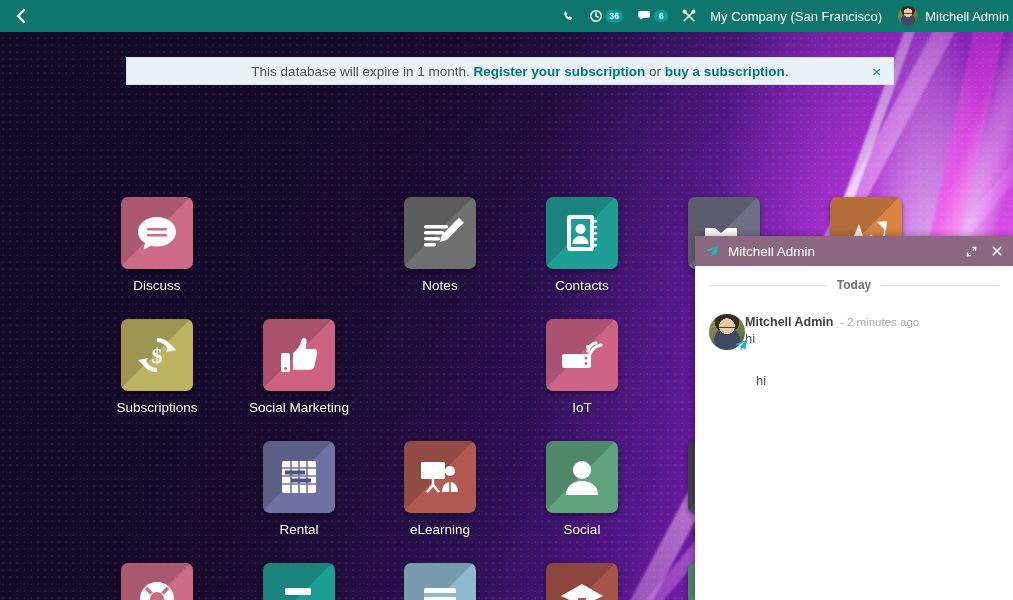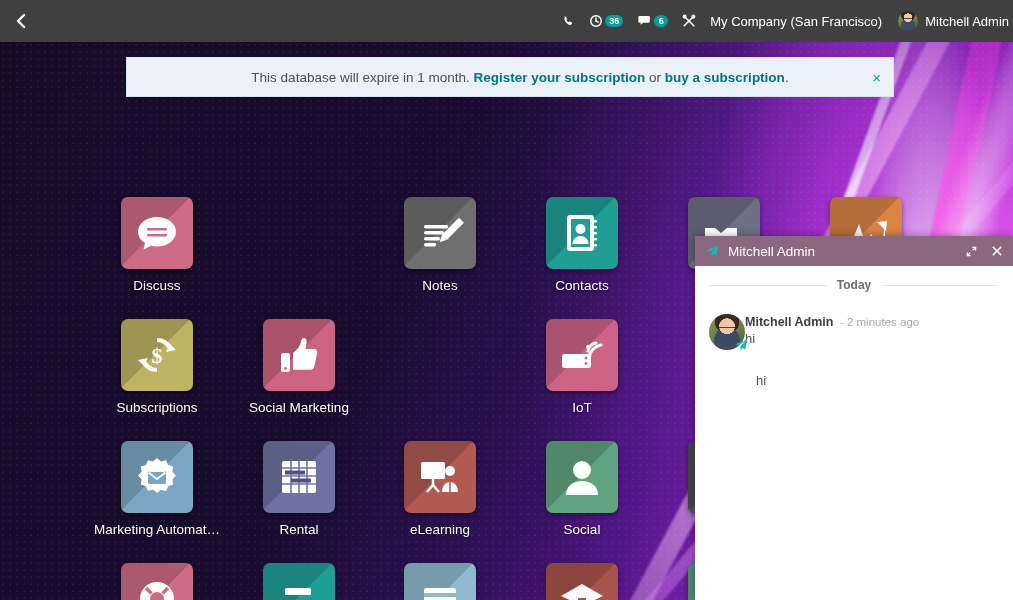--- a/index.html
+++ b/index.html
@@ -38,22 +38,22 @@
         transform: rotate(-78deg); }
   .s4 { width: 1200px; height: 14px; left: 200px; top: 420px;
         background: linear-gradient(90deg, rgba(220,120,255,0), rgba(235,150,255,.55), rgba(220,120,255,0));
         transform: rotate(-50deg); }
   .s5 { width: 700px; height: 60px; left: 600px; top: 250px;
         background: radial-gradient(ellipse at center, rgba(255,255,255,.5), rgba(255,255,255,0) 70%);
         transform: rotate(-72deg); }
 
   
   #topbar {
-    position: absolute; left: 0; top: 0; width: 1013px; height: 42px;
-    background: #404040;
+    position: absolute; left: 0; top: 0; width: 1013px; height: 32px;
+    background: #0f766e;
     display: flex; align-items: center;
     color: #fff; font-size: 12px;
     z-index: 40;
   }
   #topbar .back { width: 42px; display: flex; align-items: center; justify-content: center;
                   cursor: pointer; }
   #topbar .spacer { flex: 1; }
   .sys-icons { display: flex; align-items: center; gap: 14px; padding-right: 8px; }
   .sys-item { position: relative; display: flex; align-items: center; cursor: pointer; }
   .badge {
@@ -75,21 +75,21 @@
     position: relative; overflow: hidden; flex: none;
   }
   .avatar-img::after {
     content: ""; position: absolute; left: 22%; top: 36%; width: 56%; height: 10%;
     border-top: 1.5px solid rgba(40,30,25,.8);
     border-radius: 2px;
   }
 
   
   #banner {
-    position: absolute; left: 126px; top: 57px; width: 768px; height: 40px;
+    position: absolute; left: 126px; top: 57px; width: 768px; height: 28px;
     background: #eaf1f8; border: 1px solid #d6e3ef;
     display: flex; align-items: center; justify-content: center;
     font-size: 13.5px; color: #4a5258; z-index: 30; padding-left: 20px;
   }
   #banner .btxt { flex: 1; text-align: center; }
   #banner a { color: #00787a; font-weight: bold; text-decoration: none; cursor: pointer; }
   #banner .bclose {
     position: absolute; right: 12px; top: 50%; transform: translateY(-50%);
     color: #00a09d; font-size: 15px; cursor: pointer; line-height: 1;
     background: none; border: none; font-family: inherit;
@@ -339,32 +339,20 @@
         <g fill="none" stroke="#fff" stroke-width="3" stroke-linecap="round">
           <path d="M31 21a10 10 0 0 1 8-8"></path>
           <path d="M32 27a15 15 0 0 1 12-12"></path>
         </g>
         <circle cx="31" cy="17" r="2" fill="#fff"></circle>
       </svg>
     </div>
     <div class="label">IoT</div>
   </div>
 
-  <div class="app" style="left:86px; top:261px;">
-    <div class="tile" style="background:#7ba7c4">
-      <div class="shadow"></div>
-      <svg width="50" height="50" viewBox="0 0 50 50">
-        <path d="M25 6l4 3.5 5-1.3 2.2 4.8 5 1.6-.8 5.2 3.6 3.8-3.6 3.8.8 5.2-5 1.6-2.2 4.8-5-1.3L25 41l-4-3.5-5 1.3-2.2-4.8-5-1.6.8-5.2L6 23.6l3.6-3.8-.8-5.2 5-1.6L16 8.2l5 1.3z" fill="#fff"></path>
-        <rect x="16" y="20" width="18" height="12" rx="1.5" fill="#7ba7c4"></rect>
-        <polyline points="16,20 25,27.5 34,20" fill="none" stroke="#7ba7c4" stroke-width="2"></polyline>
-        <polyline points="16.5,20.5 25,27 33.5,20.5" fill="none" stroke="#fff" stroke-width="1.8"></polyline>
-      </svg>
-    </div>
-    <div class="label">Marketing Automat…</div>
-  </div>
 
   <div class="app" style="left:228px; top:261px;">
     <div class="tile" style="background:#6f72a0">
       <div class="shadow"></div>
       <svg width="50" height="50" viewBox="0 0 50 50">
         <rect x="8" y="9" width="34" height="32" rx="2" fill="#fff"></rect>
         <g stroke="#6f72a0" stroke-width="1.6">
           <line x1="8" y1="16" x2="42" y2="16"></line>
             <line x1="8" y1="24" x2="42" y2="24"></line>
           <line x1="8" y1="32" x2="42" y2="32"></line>

